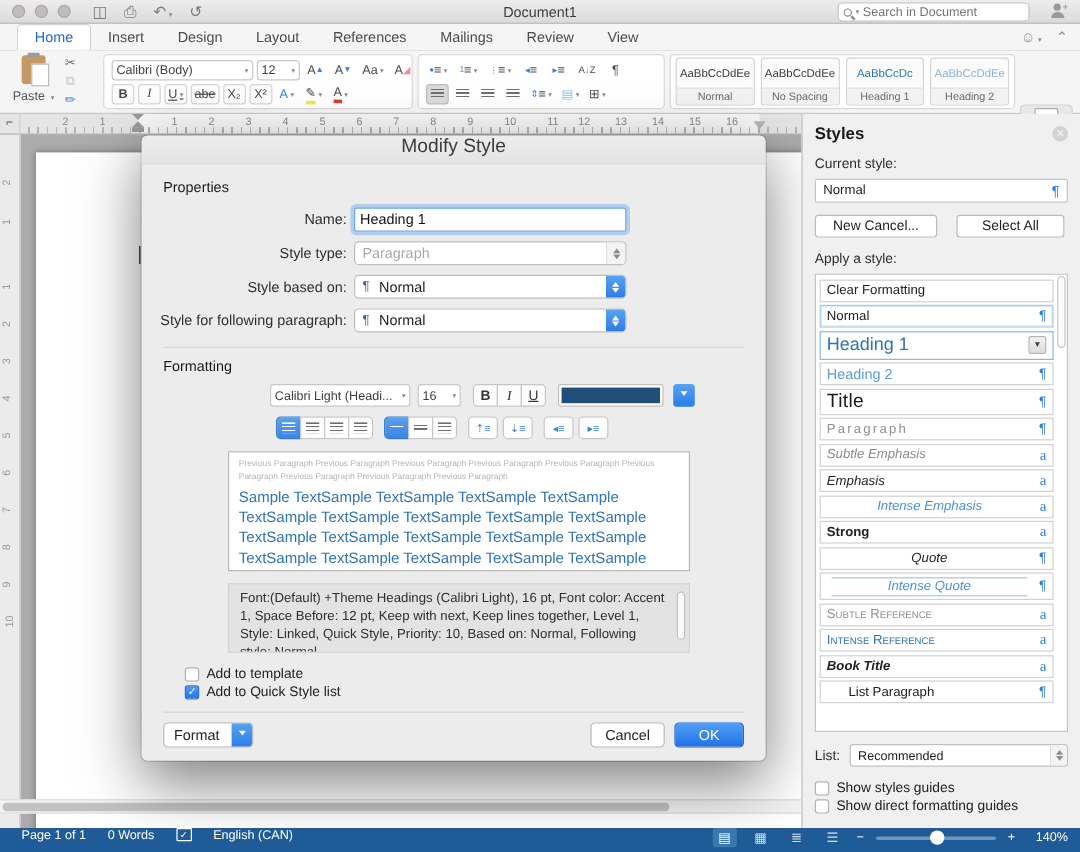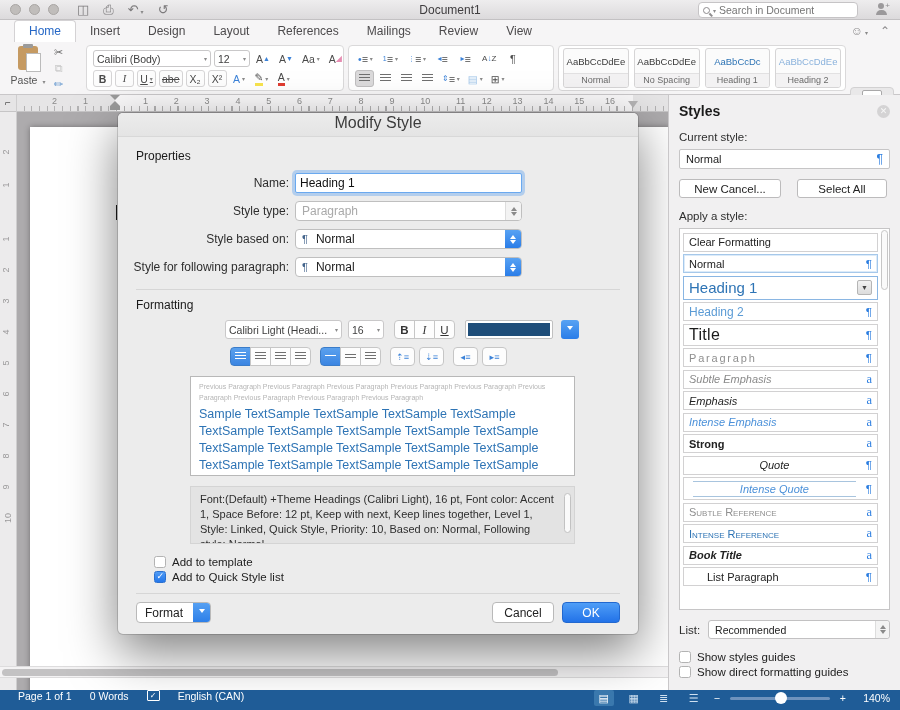--- a/index.html
+++ b/index.html
@@ -155,21 +155,21 @@
   .mk.amark { font-family:"Liberation Serif",serif; font-size:12.5px; }
   .ddbtn { margin-left:6px; width:15px; height:15px; background:linear-gradient(#f2f2f2,#dcdcdc); border:1px solid #b5b5b5; border-radius:2px; font-size:7px; color:#444; text-align:center; line-height:14px; flex:0 0 auto; }
   .v-normal.cur { border:1px solid #a6c8ea; box-shadow:inset 0 0 0 1px #dcebf9; }
   .v-h1 { min-height:24px; border:1px solid #8ab6e3; }
   .v-h1 .lbl { font-size:15px; color:#2e74b5; }
   .v-h2 .lbl { font-size:12px; color:#5b9bd5; }
   .v-title { min-height:22px; } .v-title .lbl { font-size:16px; color:#1a1a1a; letter-spacing:.3px; }
   .v-subtitle .lbl { color:#8f8f8f; letter-spacing:1.8px; font-size:11px; }
   .v-subtle-emphasis .lbl { font-style:italic; color:#8a8a8a; }
   .v-emphasis .lbl { font-style:italic; }
-  .v-intense-emphasis .lbl { font-style:italic; color:#4a90d9; }
+  .v-intense-emphasis .lbl { font-style:italic; color:#4a90d9;text-align:center; }
   .v-strong .lbl { font-weight:bold; }
   .v-quote .lbl { font-style:italic; text-align:center; }
   .v-intense-quote { min-height:23px; }
   .v-intense-quote .lbl { font-style:italic; color:#4a90d9; text-align:center; border-top:1px solid #a8c4de; border-bottom:1px solid #a8c4de; margin:0 4px; padding:1px 0; }
   .v-subtle-reference .lbl { font-variant:small-caps; color:#8f8f8f; }
   .v-intense-reference .lbl { font-variant:small-caps; color:#2e74b5; }
   .v-book-title .lbl { font-weight:bold; font-style:italic; }
   .v-list-paragraph .lbl { padding-left:18px; }
   .list-row { display:flex; align-items:center; margin-top:10px; }
   .list-row .llab { font-size:11.5px; color:#2e2e2e; margin-right:8px; }

